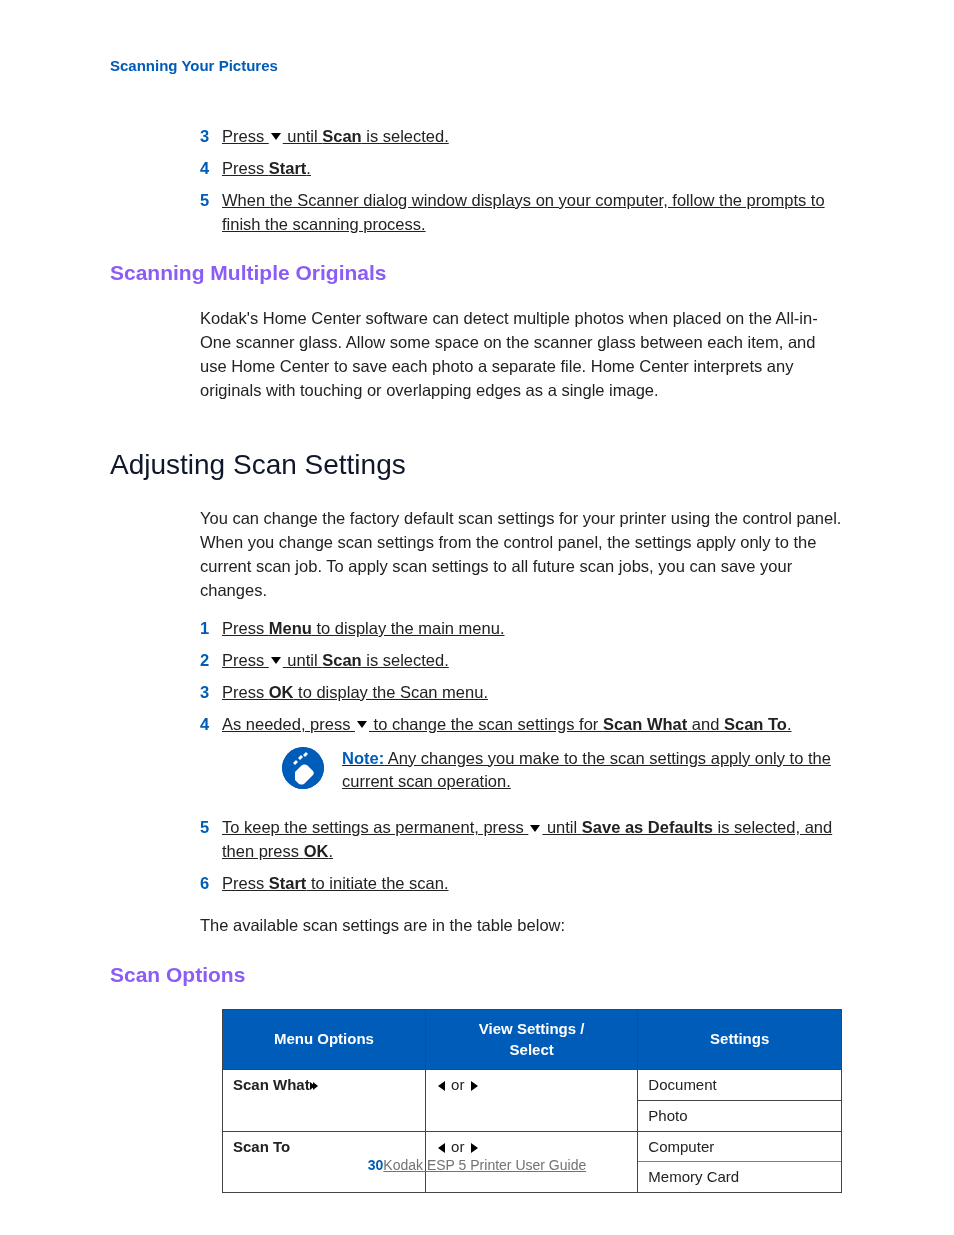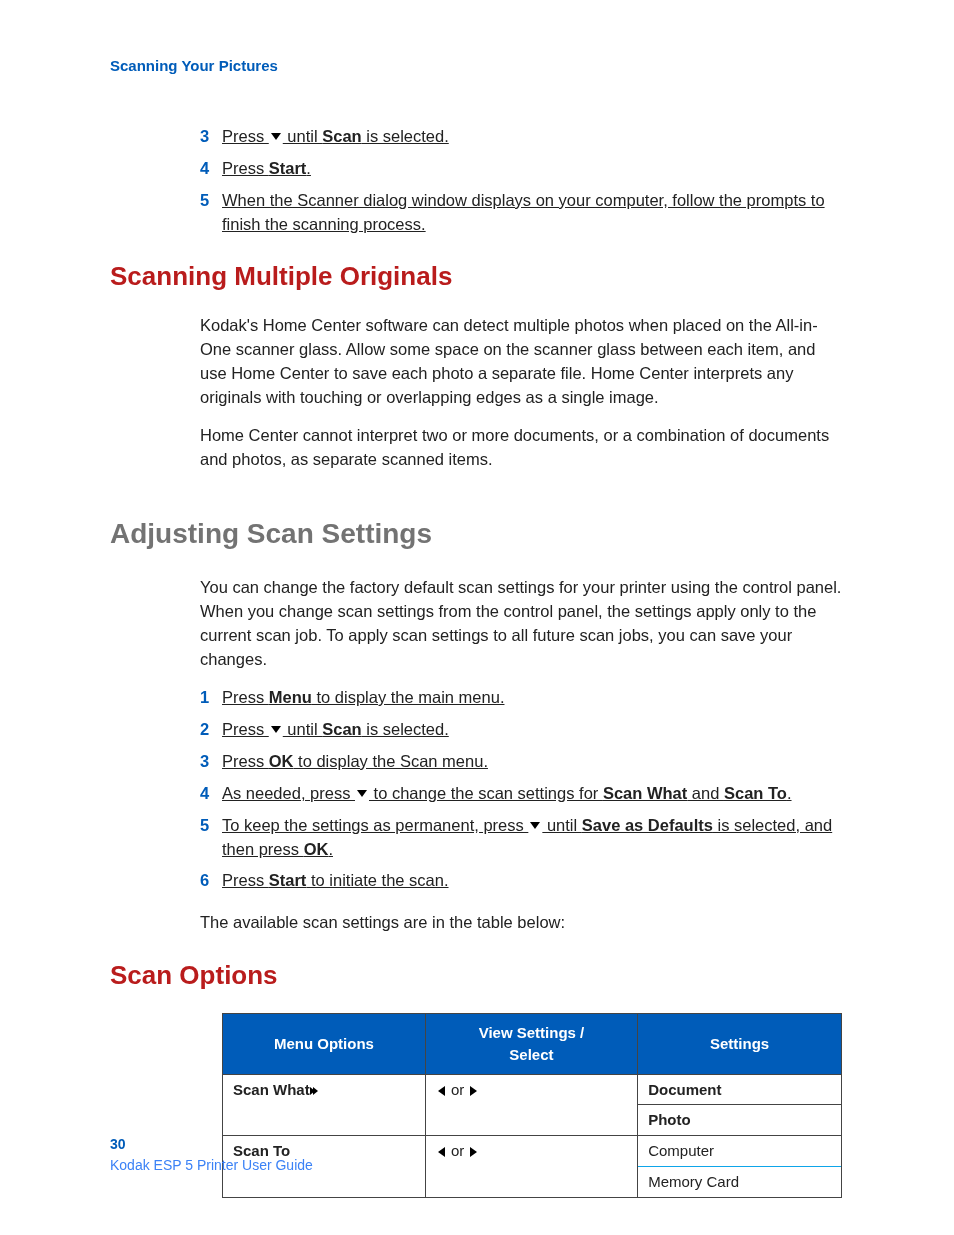--- a/index.html
+++ b/index.html
@@ -41,29 +41,29 @@
     font-weight: 700;
     min-width: 22px;
     flex: 0 0 22px;
     text-align: left;
   }
   ol.steps > li .txt {
     flex: 1;
     text-decoration: underline;
   }
   .h2 {
-    font-size: 26px;
+    font-size: 21px;
     font-weight: 700;
-    color: #b91c1c;
+    color: #8b5cf6;
     margin: 22px 0 18px 0;
   }
   .h1-blue {
     font-size: 28px;
-    font-weight: 700;
-    color: #737373;
+    font-weight: 400;
+    color: #0f172a;
     margin: 42px 0 22px 0;
   }
   .para {
     margin: 0 0 14px 0;
   }
   .b { font-weight: 700; }
   .arrow-down {
     display: inline-block;
     vertical-align: middle;
     width: 0; height: 0;
@@ -134,24 +134,23 @@
   table.scan-opts td.view-col { text-align: left; width: 200px; }
   table.scan-opts td.sett-col { width: 210px; }
   .footer {
     position: absolute;
     left: 110px;
     right: 110px;
     bottom: 60px;
     display: flex;
     justify-content: center;
     font-size: 14px;
-    flex-direction: column;
   }
   .footer .pg { color: #005cb9; font-weight: 700; }
-  .footer .guide { color: #3b82f6; }
+  .footer .guide { color: #737373; text-decoration: underline; }
 
   .dbl-arrow-right::after {
     content: "";
     display: inline-block;
     width: 0; height: 0;
     border-top: 4px solid transparent;
     border-bottom: 4px solid transparent;
     border-left: 5px solid #000;
     margin-left: -2px;
     vertical-align: middle;
@@ -192,21 +191,20 @@
         <span class="num">5</span>
         <span class="txt">When the Scanner dialog window displays on your computer, follow the prompts to finish the scanning process.</span>
       </li>
     </ol>
   </div>
 
   <div class="h2">Scanning Multiple Originals</div>
 
   <div class="content-col">
     <p class="para">Kodak's Home Center software can detect multiple photos when placed on the All-in-One scanner glass. Allow some space on the scanner glass between each item, and use Home Center to save each photo a separate file. Home Center interprets any originals with touching or overlapping edges as a single image.</p>
-    <p class="para">Home Center cannot interpret two or more documents, or a combination of documents and photos, as separate scanned items.</p>
   </div>
 
   <div class="h1-blue">Adjusting Scan Settings</div>
 
   <div class="content-col">
     <p class="para">You can change the factory default scan settings for your printer using the control panel. When you change scan settings from the control panel, the settings apply only to the current scan job. To apply scan settings to all future scan jobs, you can save your changes.</p>
 
     <ol class="steps">
       <li>
         <span class="num">1</span>
@@ -224,20 +222,32 @@
         <span class="num">3</span>
         <span class="txt">
           <span>Press </span><span class="b">OK</span><span> to display the Scan menu.</span>
         </span>
       </li>
       <li>
         <span class="num">4</span>
         <span class="txt">
           <span>As needed, press </span><span class="arrow-down"></span><span> to change the scan settings for </span><span class="b">Scan What</span><span> and </span><span class="b">Scan To</span><span>.</span>
 
+          <div class="note-row">
+            <div class="note-icon">
+              <svg viewBox="0 0 42 42" width="42" height="42">
+                <circle cx="21" cy="21" r="21" fill="#005cb9"></circle>
+                <path d="M13 25 l6 -6 c2 -2 5 -2 7 0 l5 5 c1 1 1 3 0 4 l-8 8 c-2 2 -5 2 -7 0 l-3 -3 z" fill="#fff"></path>
+                <path d="M11 16 l3 -3 2 2 -3 3 z M16 11 l3 -3 2 2 -3 3 z M21 8 l3 -3 2 2 -3 3 z" fill="#fff"></path>
+              </svg>
+            </div>
+            <div class="note-text">
+              <span class="note-label">Note:</span><span>  Any changes you make to the scan settings apply only to the current scan operation.</span>
+            </div>
+          </div>
         </span>
       </li>
       <li>
         <span class="num">5</span>
         <span class="txt">
           <span>To keep the settings as permanent, press </span><span class="arrow-down"></span><span> until </span><span class="b">Save as Defaults</span><span> is selected, and then press </span><span class="b">OK</span><span>.</span>
         </span>
       </li>
       <li>
         <span class="num">6</span>
@@ -265,21 +275,21 @@
         </tr>
       </thead>
       <tbody>
         <tr>
           <td class="opt-name">
             <span>Scan What</span><span class="dbl-arrow-right"></span>
           </td>
           <td class="view-col">
             <span class="arrow-left"></span><span> or </span><span class="arrow-right"></span>
           </td>
-          <td class="sett-col" style="padding:0;font-weight:bold;">
+          <td class="sett-col" style="padding:0;">
             <div style="border-bottom:1px solid #444; padding:4px 10px;">Document</div>
             <div style="padding:4px 10px;">Photo</div>
           </td>
         </tr>
         <tr>
           <td class="opt-name">Scan To</td>
           <td class="view-col">
             <span class="arrow-left"></span><span> or </span><span class="arrow-right"></span>
           </td>
           <td class="sett-col" style="padding:0;">

